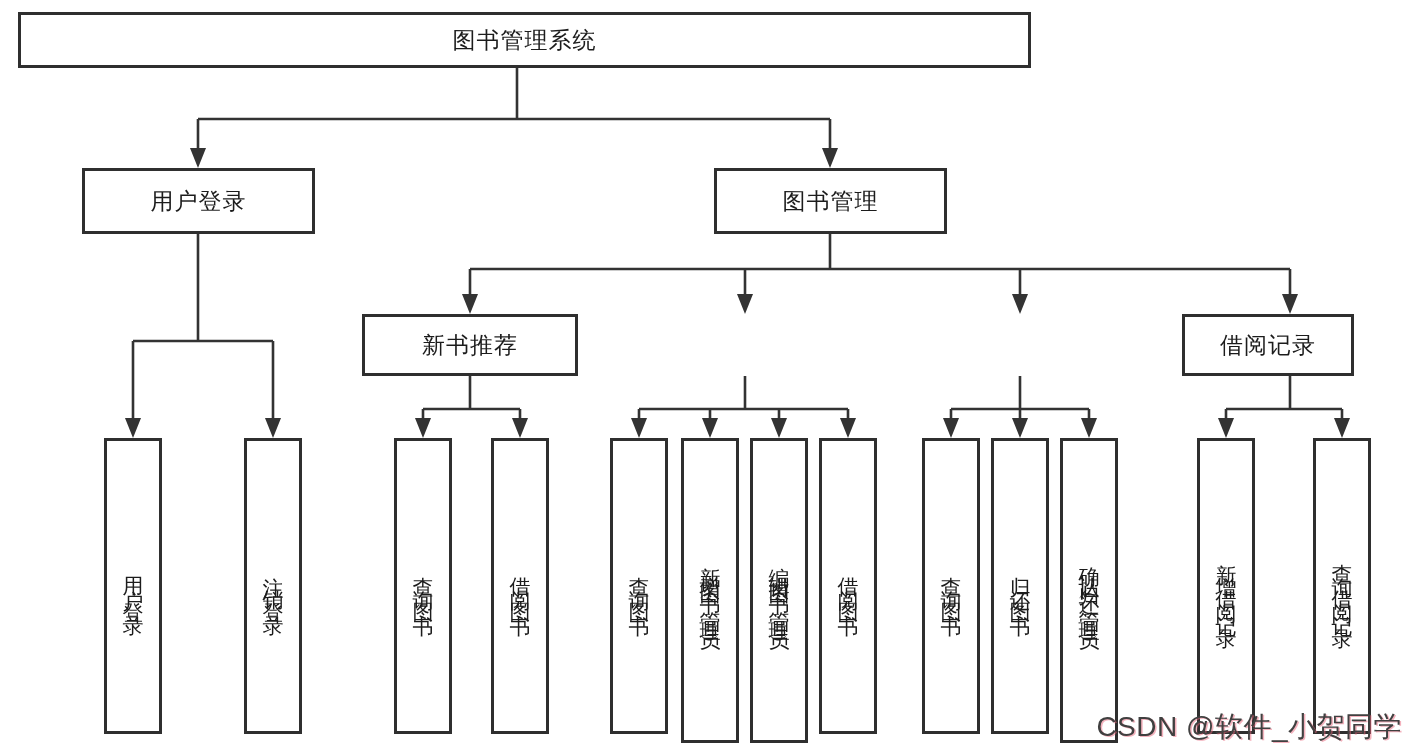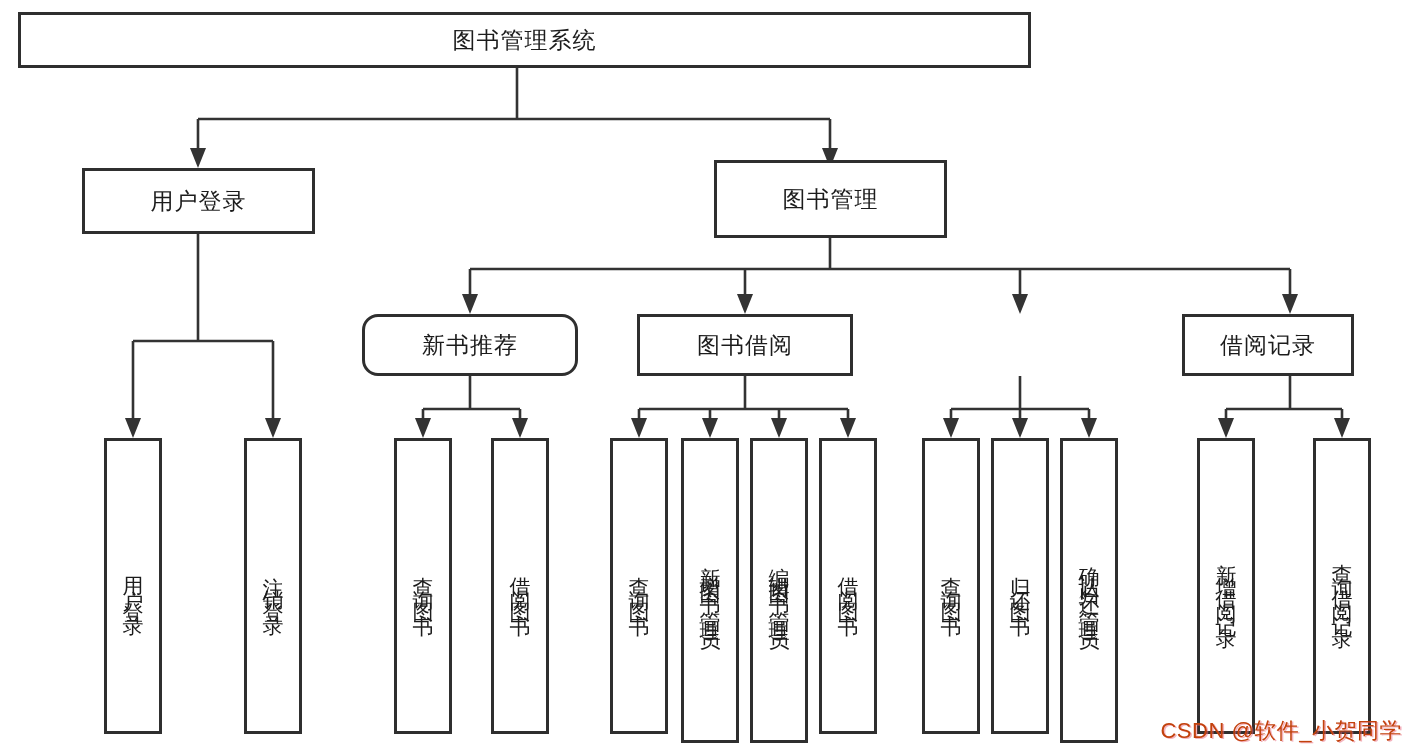--- a/index.html
+++ b/index.html
@@ -27,21 +27,21 @@
   }
   .vbox .vtext {
     writing-mode:vertical-rl; text-orientation:mixed;
     font-size:21px; letter-spacing:13px; white-space:nowrap;
     color:#1c1c1c;
   }
   .vbox.tight .vtext { letter-spacing:9px; }
 
   .watermark {
     position:absolute; right:3px; bottom:1px;
-    font-size:22px; color:#c2410c; letter-spacing:0.5px;
+    font-size:28px; color:#404040; letter-spacing:0.5px;
     text-shadow:1.5px 0.5px 0 rgba(233,102,124,0.50);
     z-index:5; white-space:nowrap;
   }
 </style>
 </head>
 <body>
 
 <div class="canvas">
 
   <svg class="connectors" viewBox="0 0 1405 747" xmlns="http://www.w3.org/2000/svg">
@@ -72,24 +72,23 @@
       <polygon points="1012,418 1028,418 1020,438"></polygon>
       <polygon points="1081,418 1097,418 1089,438"></polygon>
       <polygon points="1218,418 1234,418 1226,438"></polygon>
       <polygon points="1334,418 1350,418 1342,438"></polygon>
     </g>
   </svg>
 
   <div class="hbox" style="left:12px; top:12px; width:1013px; height:56px;margin-left:6px;">图书管理系统</div>
 
   <div class="hbox" style="left:82px; top:168px; width:233px; height:66px;">用户登录</div>
-  <div class="hbox" style="left:714px; top:160px; width:233px; height:78px;">图书管理</div>
+  <div class="hbox" style="left:714px; top:168px; width:233px; height:66px;">图书管理</div>
 
-  <div class="hbox" style="left:362px; top:314px; width:216px; height:62px;border-radius:16px;">新书推荐</div>
-  <div class="hbox" style="left:637px; top:314px; width:216px; height:62px;">图书借阅</div>
+  <div class="hbox" style="left:362px; top:314px; width:216px; height:62px;">新书推荐</div>
   <div class="hbox" style="left:1182px; top:314px; width:172px; height:62px;">借阅记录</div>
 
   <div class="vbox" style="left:104px; top:438px; width:58px; height:296px;">
     <span class="vtext">用户登录</span>
   </div>
   <div class="vbox" style="left:244px; top:438px; width:58px; height:296px;">
     <span class="vtext">注销登录</span>
   </div>
 
   <div class="vbox" style="left:394px; top:438px; width:58px; height:296px;">

